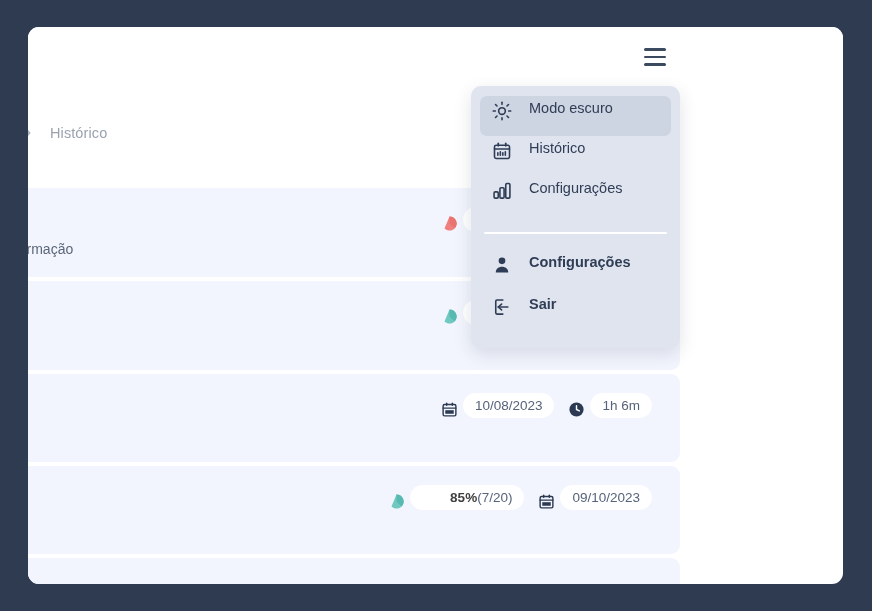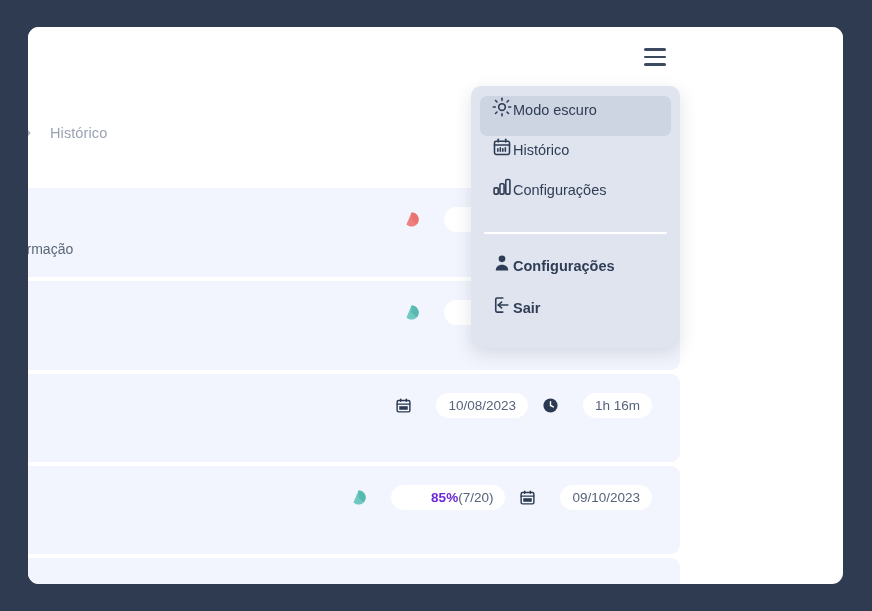--- a/index.html
+++ b/index.html
@@ -107,56 +107,57 @@
   .row-sub {
     margin-top: 9px;
     font-size: 14px;
     color: #5b6779;
     white-space: nowrap;
   }
 
   
   .meta-group {
     display: flex;
-    align-items: center;
-    gap: 24px;
+    align-items: flex-end;
+    gap: 5px;
   }
   .pill {
     background: #ffffff;
     border-radius: 13px;
     padding: 4px 12px;
     font-size: 13.5px;
     color: #56637a;
     white-space: nowrap;
     line-height: 17px;
   }
   .pill b {
-    color: #6d28d9;
+    color: #404040;
     font-weight: bold;
     font-size: 13.5px;
     margin-left: 28px;
   }
   .icon-svg { display: block; }
 
   
   .menu {
     position: absolute;
     left: 471px; top: 86px;
     width: 209px;
     background: #dfe4ef;
     border-radius: 10px;
     padding: 10px 9px 14px 9px;
     box-shadow: 0 6px 18px rgba(30,40,60,.13);
     z-index: 30;
   }
   .menu-item {
     display: flex;
-    align-items: flex-end;
+    align-items: flex-start;
+    gap: 16px;
     height: 40px;
-    padding: 18px 11px;
+    padding: 4px 11px;
     border-radius: 7px;
     cursor: pointer;
   }
   .menu-item.active { background: #cdd4e2; }
   .menu-item .mi-icon {
     width: 22px; height: 22px;
     display: flex; align-items: center; justify-content: center;
     color: #2e3c55;
     flex: 0 0 22px;
   }
@@ -274,21 +275,21 @@
               </span>
               <span class="pill">10/08/2023</span>
             </div>
             <div class="meta-group">
               <span>
                 <svg class="icon-svg" width="17" height="17" viewBox="0 0 24 24">
                   <circle cx="12" cy="12" r="10" fill="#2b3a52"></circle>
                   <path d="M12 6.5 L12 12 L16 14" stroke="#ffffff" stroke-width="2" stroke-linecap="round" fill="none"></path>
                 </svg>
               </span>
-              <span class="pill">1h 16m</span>
+              <span class="pill">1h 6m</span>
             </div>
           </div>
         </div>
         <div class="row-sub"></div>
       </div>
 
       <div class="row">
         <div class="row-top">
 
           <div class="row-meta">

